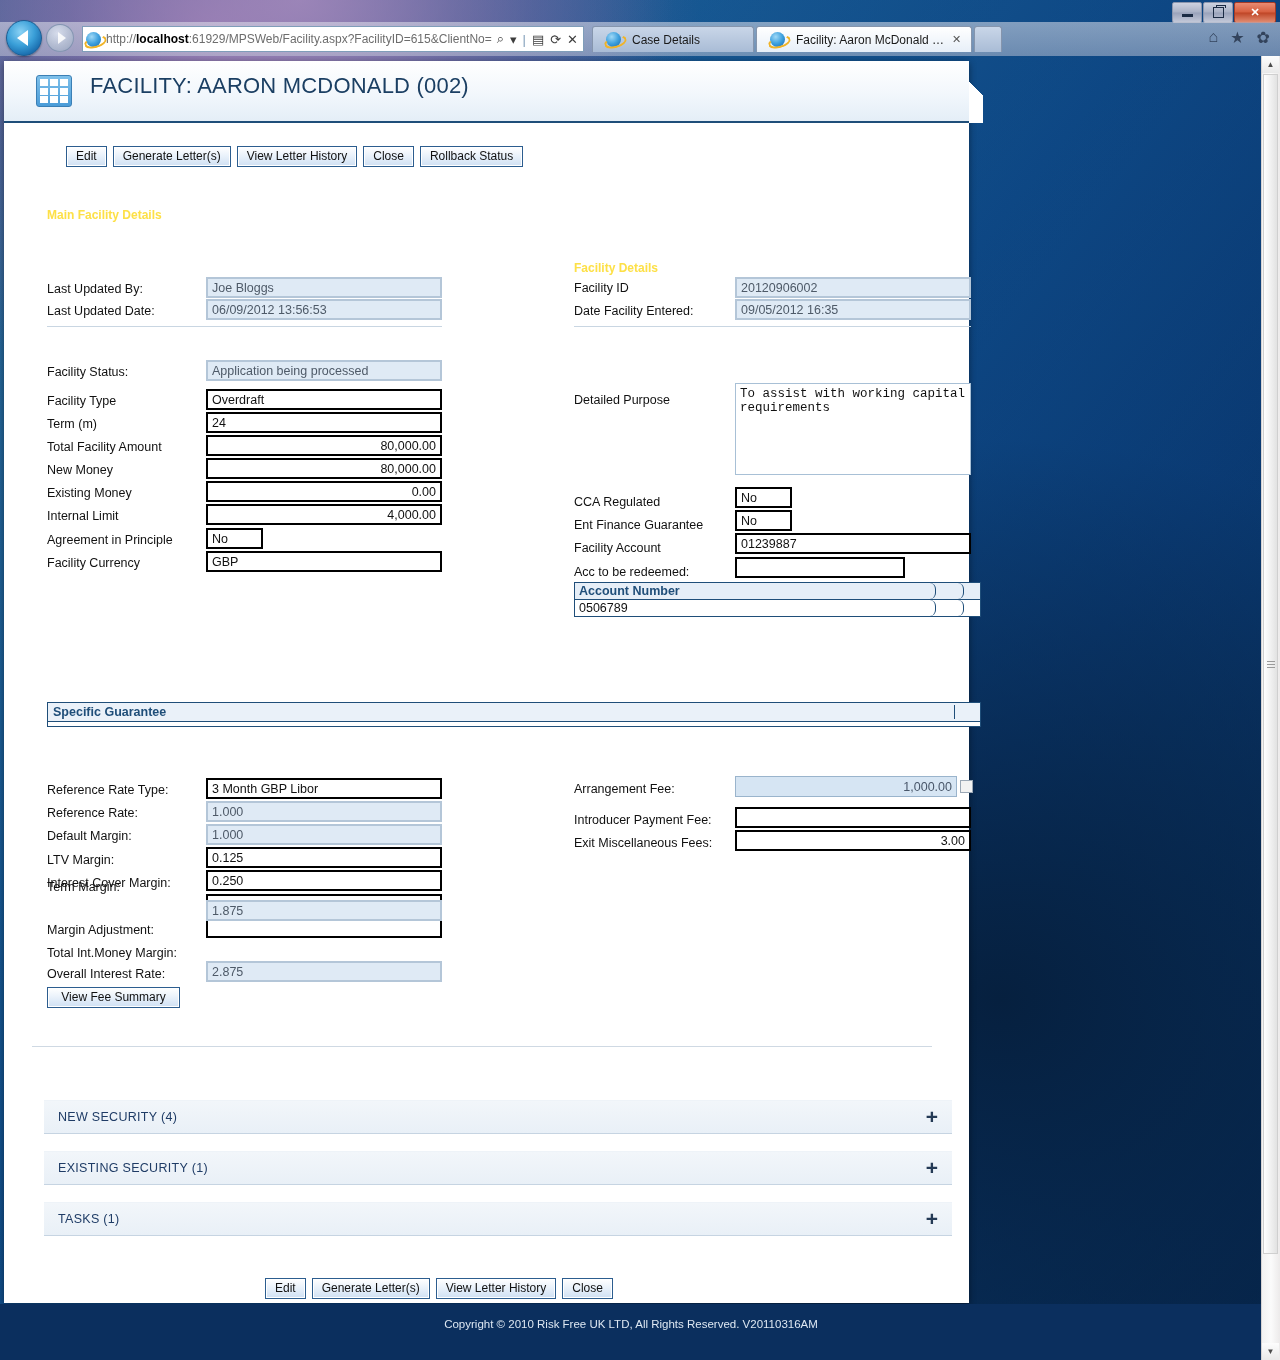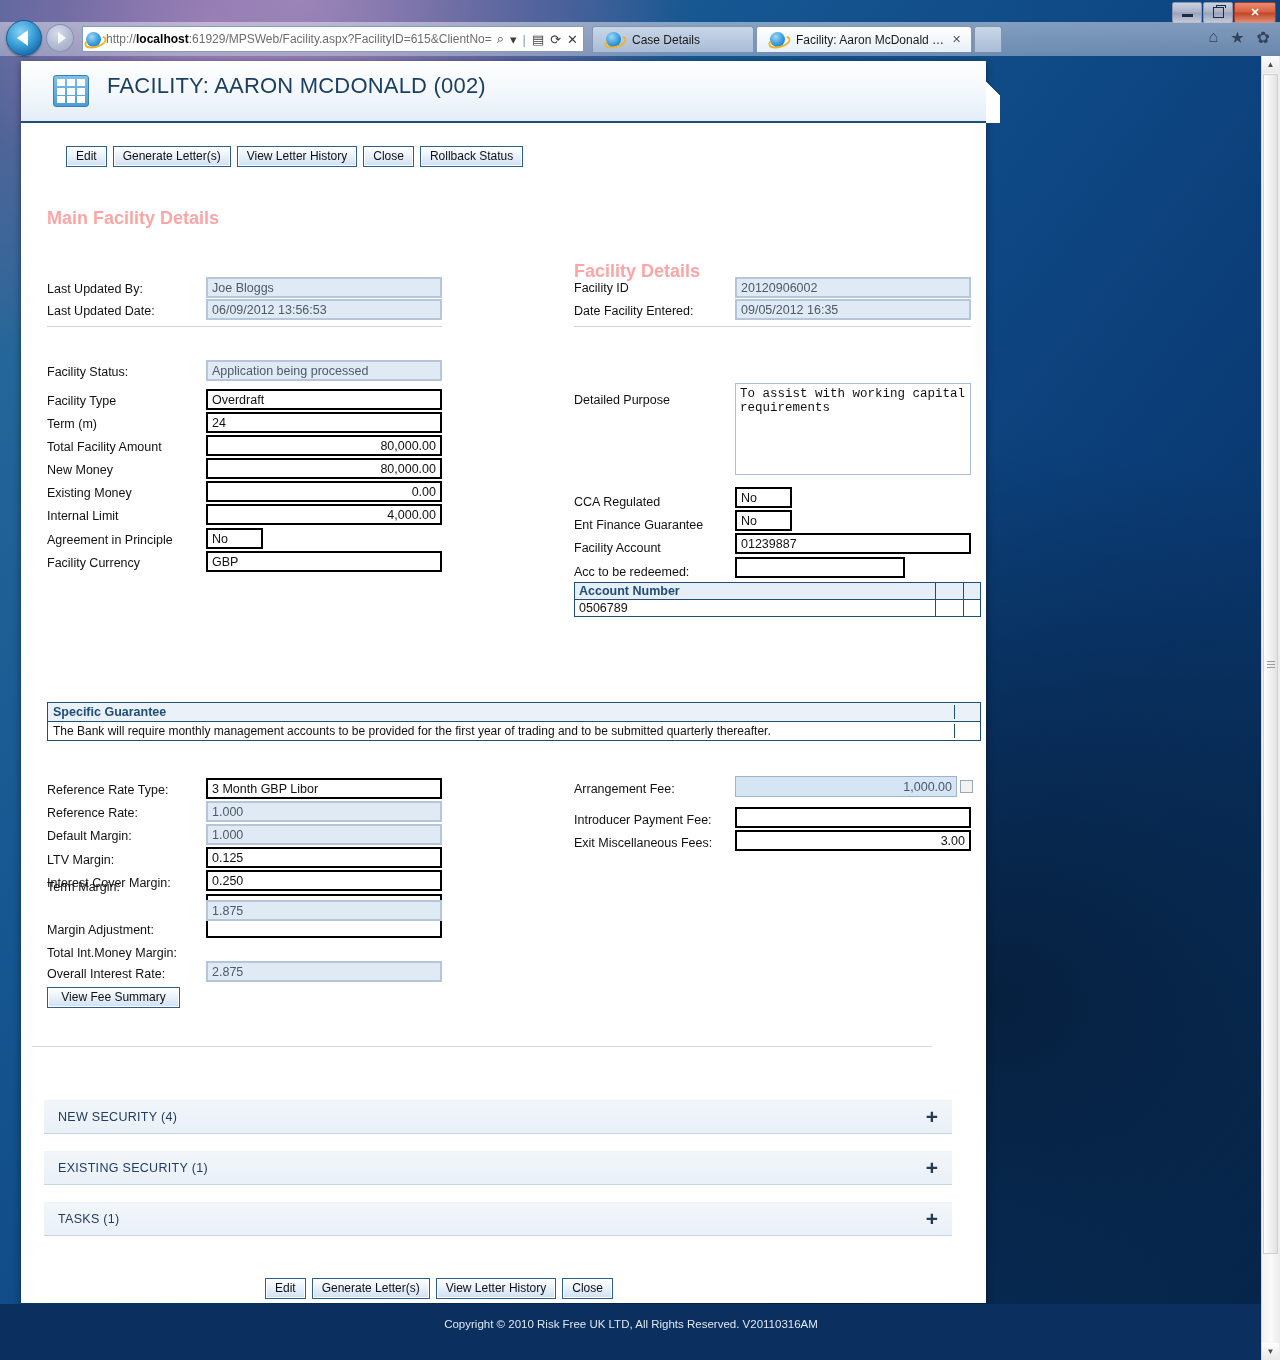--- a/index.html
+++ b/index.html
@@ -103,21 +103,21 @@
   .tab .tabtxt{white-space:nowrap;overflow:hidden;text-overflow:ellipsis;max-width:150px;}
   .tab .x{margin-left:auto;color:#555;font-size:11px;}
   .tool-icons{position:absolute;right:10px;top:28px;display:flex;gap:12px;color:#33435c;font-size:16px;}
 
   
   #viewport{
     position:absolute;left:0;top:56px;width:1262px;height:1304px;
     overflow:hidden;background:transparent;
   }
   .page-shell{
-    position:absolute;left:21px;top:5px;width:965px;height:1242px;
+    position:absolute;left:4px;top:5px;width:965px;height:1242px;
     background:#ffffff;
     box-shadow:0 2px 7px rgba(0,0,0,.45);
   }
   .page-header{
     position:relative;height:60px;
     background:linear-gradient(180deg,#ffffff 0%,#f2f7fc 55%,#e4eef7 100%);
     border-bottom:2px solid #1f4e79;
   }
   .hdr-icon{
     position:absolute;left:32px;top:14px;width:36px;height:32px;border-radius:3px;
@@ -139,21 +139,21 @@
   .btn{
     font-family:"Liberation Sans", sans-serif;font-size:12px;color:#111;
     background:linear-gradient(180deg,#ffffff 0%,#eaf2fb 45%,#cfe0f3 100%);
     border:1px solid #2c5d8f;padding:2px 9px;line-height:15px;cursor:pointer;
     box-shadow:0 0 0 1px #ffffff inset;
   }
   .btnbar{position:absolute;display:flex;gap:6px;}
   #topbtns{left:66px;top:90px;}
   #bottombtns{left:265px;top:1222px;}
 
-  .section-title{position:absolute;font-size:18px;font-weight:bold;color:#fca5a5;}
+  .section-title{position:absolute;font-size:12px;font-weight:bold;color:#fde047;}
   .lbl{position:absolute;font-size:12.5px;color:#111;white-space:nowrap;}
   .fld{
     position:absolute;box-sizing:border-box;height:21px;border:2px solid #000000;
     background:#ffffff;font-size:12.5px;color:#111;padding:1px 4px;line-height:17px;
     font-family:"Liberation Sans", sans-serif;
   }
   .fld.ro{background:#dfeaf5;color:#4e5a68;border-color:#b4c6d8;}
   .fld.num{text-align:right;}
   .fld.roblue{background:#d6e5f3;color:#49576a;border:1px solid #9ab4cc;text-align:right;}
   .hr{position:absolute;height:1px;background:#c9d6e2;}
@@ -162,21 +162,21 @@
     position:absolute;box-sizing:border-box;border:1px solid #a8c0d6;background:#fff;
     font-family:"Liberation Mono", monospace;font-size:12.5px;color:#111;padding:3px 4px;resize:none;
   }
 
   .grid{position:absolute;border:1px solid #1f4e79;box-sizing:border-box;background:#fff;}
   .grid .ghead{
     display:flex;background:#e6eef7;border-bottom:1px solid #1f4e79;
     font-size:12.5px;font-weight:bold;color:#1f4e79;
   }
   .grid .grow{display:flex;font-size:12.5px;color:#111;}
-  .grid .gc{padding:1px 4px;box-sizing:border-box;border-right:1px solid #1f4e79;}
+  .grid .gc{padding:1px 4px;box-sizing:border-box;border-right:1px solid #1f4e79;border-radius:6px;}
   .grid .gc:last-child{border-right:none;}
 
   .cond{position:absolute;border:1px solid #1f4e79;box-sizing:border-box;background:#fff;}
   .cond .chead{
     background:#eaf1f9;border-bottom:1px solid #1f4e79;color:#1f4e79;font-weight:bold;
     font-size:12.5px;padding:2px 5px;display:flex;
   }
   .cond .cbody{font-size:12px;color:#111;padding:2px 5px;display:flex;}
   .cond .cspacer{width:20px;border-left:1px solid #1f4e79;margin-left:auto;}
 
@@ -385,21 +385,20 @@
         <div class="gc" style="width:16px;">&nbsp;</div>
       </div>
     </div>
 
     <div class="cond" style="left:47px;top:646px;width:934px;">
       <div class="chead">
         <span>Specific Guarantee</span>
         <span class="cspacer"></span>
       </div>
       <div class="cbody">
-        <span>The Bank will require monthly management accounts to be provided for the first year of trading and to be submitted quarterly thereafter.</span>
         <span class="cspacer"></span>
       </div>
     </div>
 
     <div class="lbl" style="left:47px;top:727px;">Reference Rate Type:</div>
     <input class="fld" style="left: 206px; top: 722px; width: 236px;" value="3 Month GBP Libor">
 
     <div class="lbl" style="left:47px;top:750px;">Reference Rate:</div>
     <input class="fld ro" style="left: 206px; top: 745px; width: 236px;" readonly="" value="1.000">
 

